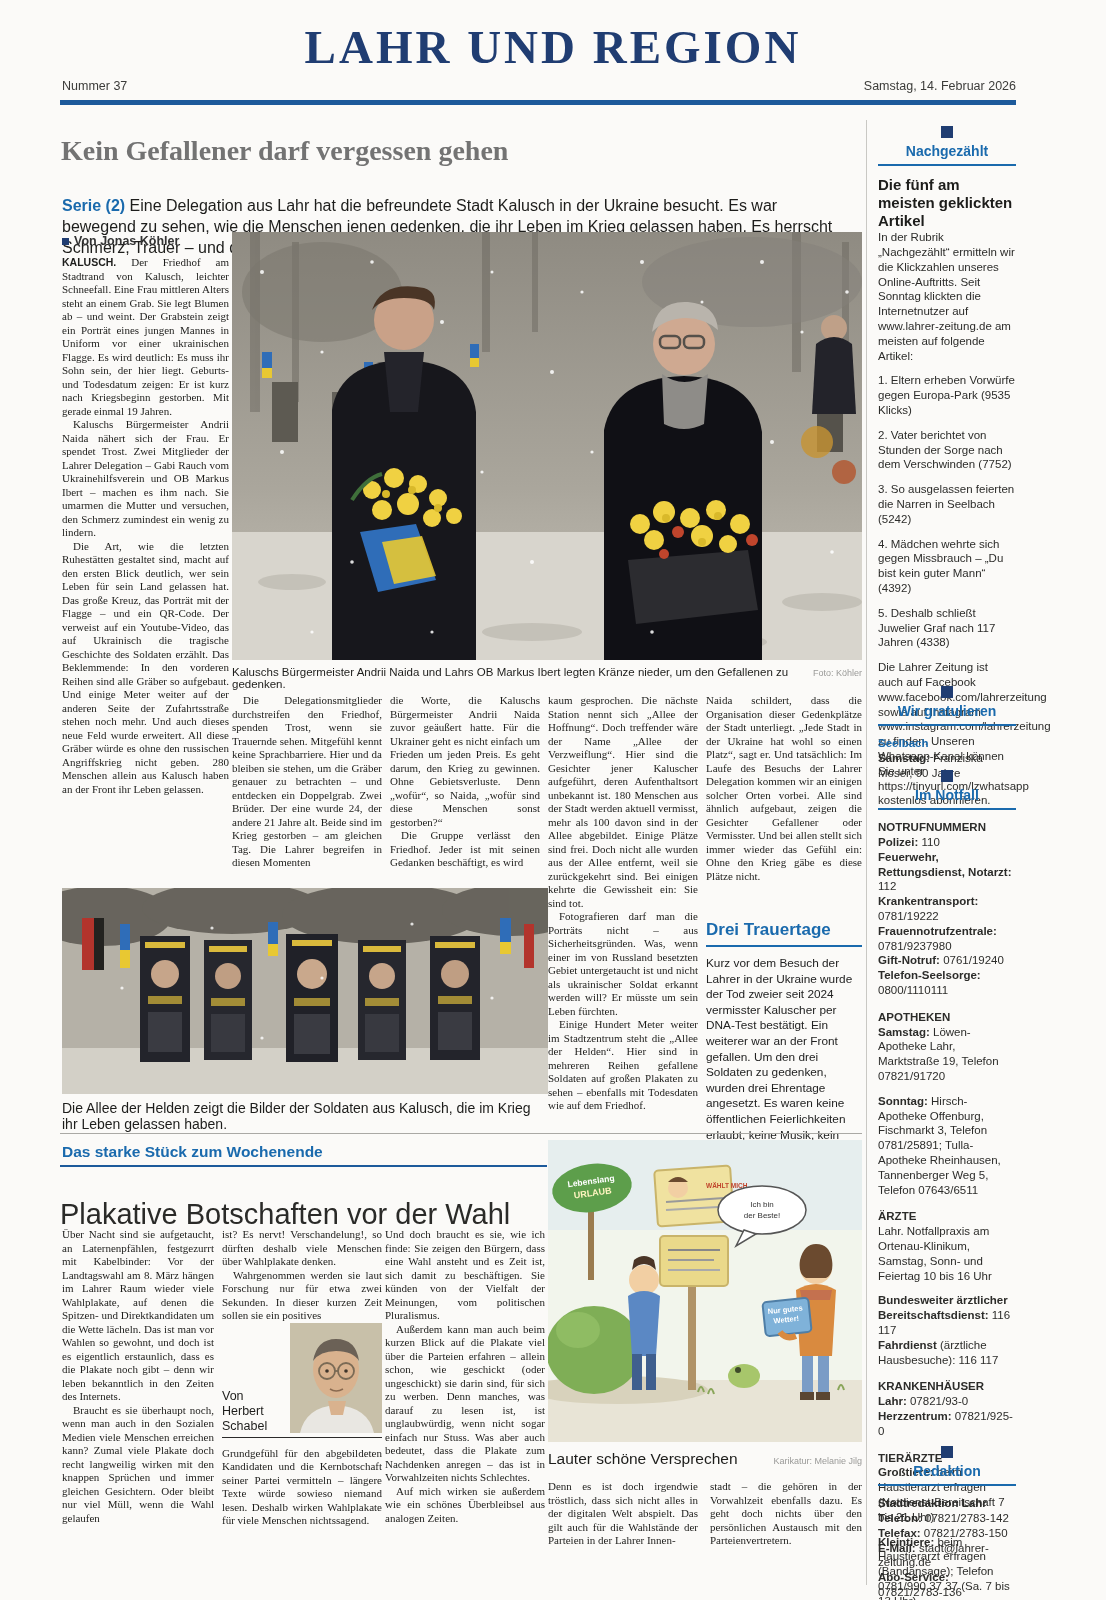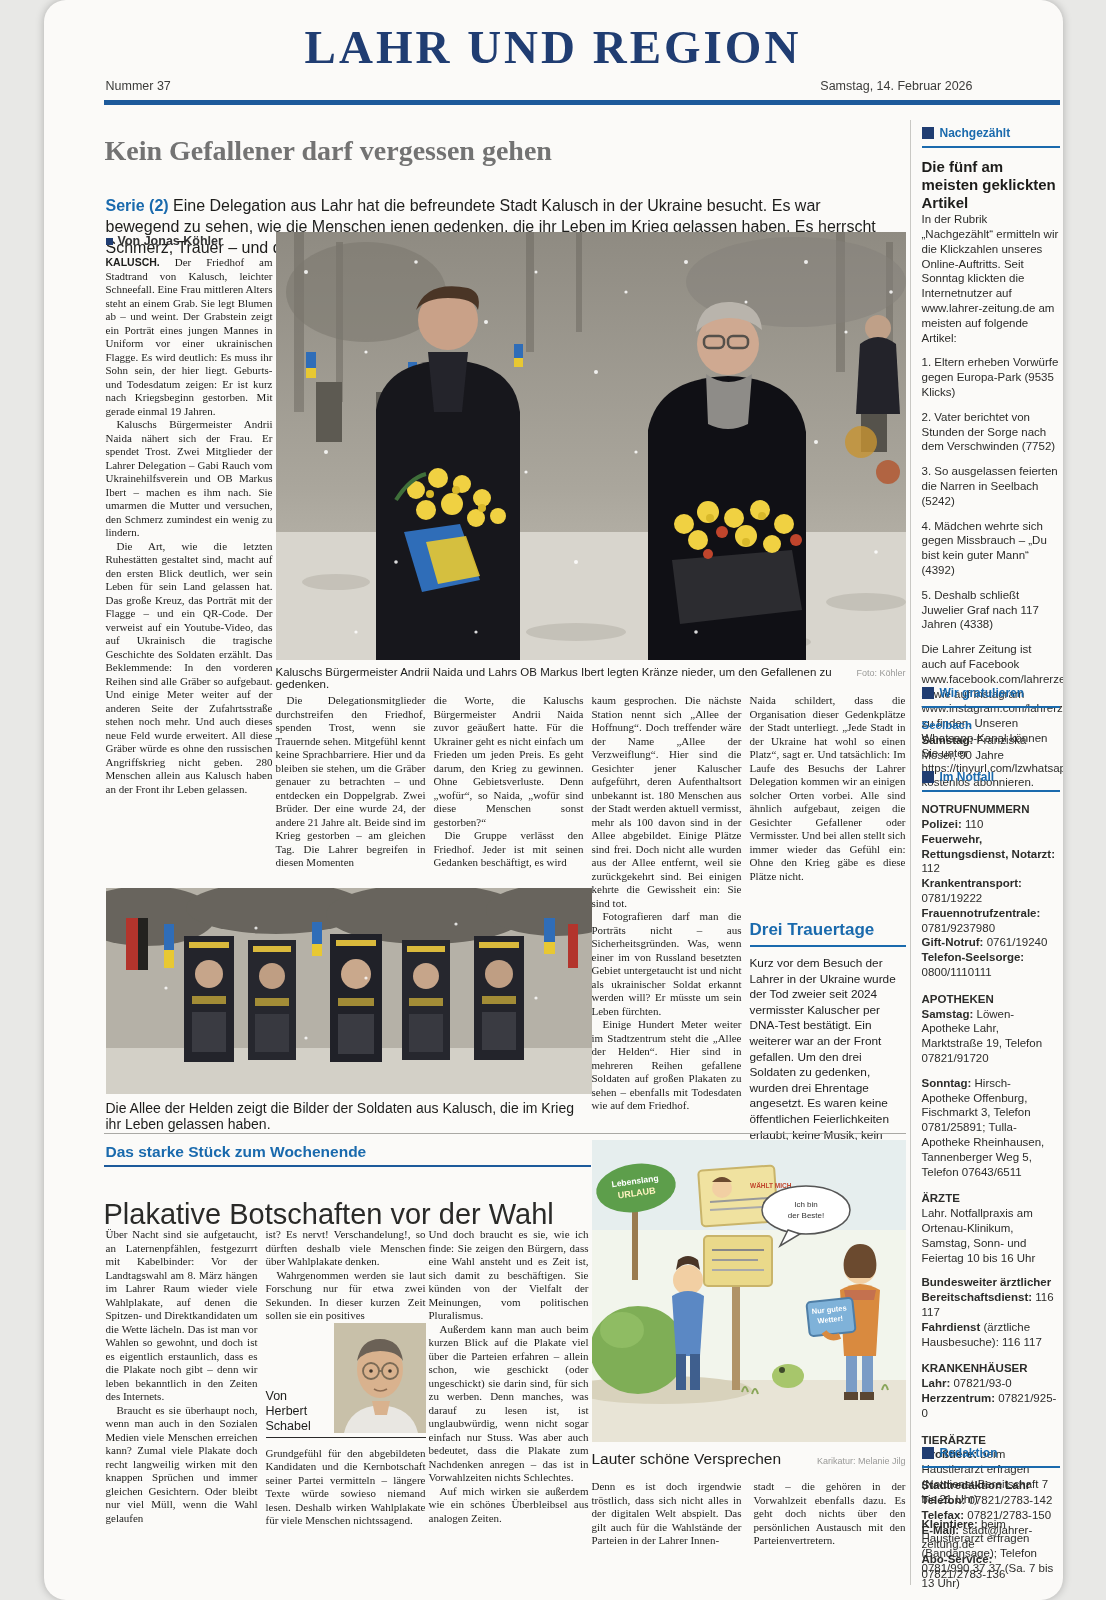--- a/index.html
+++ b/index.html
@@ -1,18 +1,18 @@
 <!DOCTYPE html>
 <html lang="de"><head>
 <meta charset="utf-8">
 <style>
   html,body{margin:0;padding:0;}
   body{background:#e8e8e6;font-family:"Liberation Sans",sans-serif;}
-  #page{position:relative;width:1019px;height:1600px;background:#fbfaf8;margin:0 auto;overflow:hidden;
-        box-shadow:0 0 8px rgba(0,0,0,.25);border-radius:22px;}
+  #page{position:relative;width:1106px;height:1600px;background:#fbfaf8;margin:0 auto;overflow:hidden;
+        box-shadow:0 0 8px rgba(0,0,0,.25);}
   
   .masthead{position:absolute;top:20px;left:0;width:100%;text-align:center;
             font-family:"Liberation Serif",serif;font-weight:700;font-size:47px;
             letter-spacing:3px;color:#203d72;}
   .issue{position:absolute;top:79px;left:62px;font-size:12.5px;color:#3c3c3a;}
   .pubdate{position:absolute;top:79px;right:90px;font-size:12.5px;color:#3c3c3a;}
   .header-rule{position:absolute;top:100px;left:60px;width:956px;height:5px;background:#1d5a9b;}
   .vdivider{position:absolute;left:866px;top:120px;width:1px;height:1465px;background:#c9c8c4;}
   
   .headline{position:absolute;top:116px;left:61px;width:800px;
@@ -41,21 +41,21 @@
   
   .kicker{position:absolute;top:1143px;left:62px;font-size:15.5px;font-weight:700;color:#1a6aad;}
   .kicker-rule{position:absolute;top:1165px;left:60px;width:487px;height:2px;background:#1d5a9b;}
   .headline2{position:absolute;top:1174px;left:60px;width:500px;
              font-size:29px;font-weight:400;color:#2a2a28;}
   .author-block{position:relative;height:114px;border-bottom:1.5px solid #2a2a2a;margin-bottom:9px;}
   .author-name{position:absolute;left:0;bottom:3px;font-size:12.5px;line-height:15px;color:#1d1d1b;width:60px;}
   .author-photo{position:absolute;right:0;top:0;}
   
   .sb{position:absolute;left:878px;width:138px;font-size:11.5px;line-height:14.8px;color:#2c2c2a;}
-  .sb-head{display:flex;align-items:center;gap:6px;font-size:12px;font-weight:700;color:#1a6aad;}
+  .sb-head{display:flex;align-items:center;gap:6px;font-size:14px;font-weight:700;color:#1a6aad;flex-direction:column;}
   .sb-head .bigsq{width:12px;height:12px;background:#203d72;flex:0 0 auto;}
   .sb-rule{height:2.5px;background:#1a6aad;margin:5px 0 10px 0;}
   .sb-sub{font-size:15px;line-height:18px;font-weight:700;color:#1d1d1b;margin:0 0 0 0;}
   .sbp{margin:0 0 10px 0;}
   .sb-item{margin:0 0 10px 0;}
   .sb-group{font-weight:700;margin:12px 0 0 0;}
   .sbr{margin:0;}
   .sbr.gap{margin-top:10px;}
   .blueb{color:#1a6aad;font-weight:700;}
   svg text{font-family:"Liberation Sans",sans-serif;}

